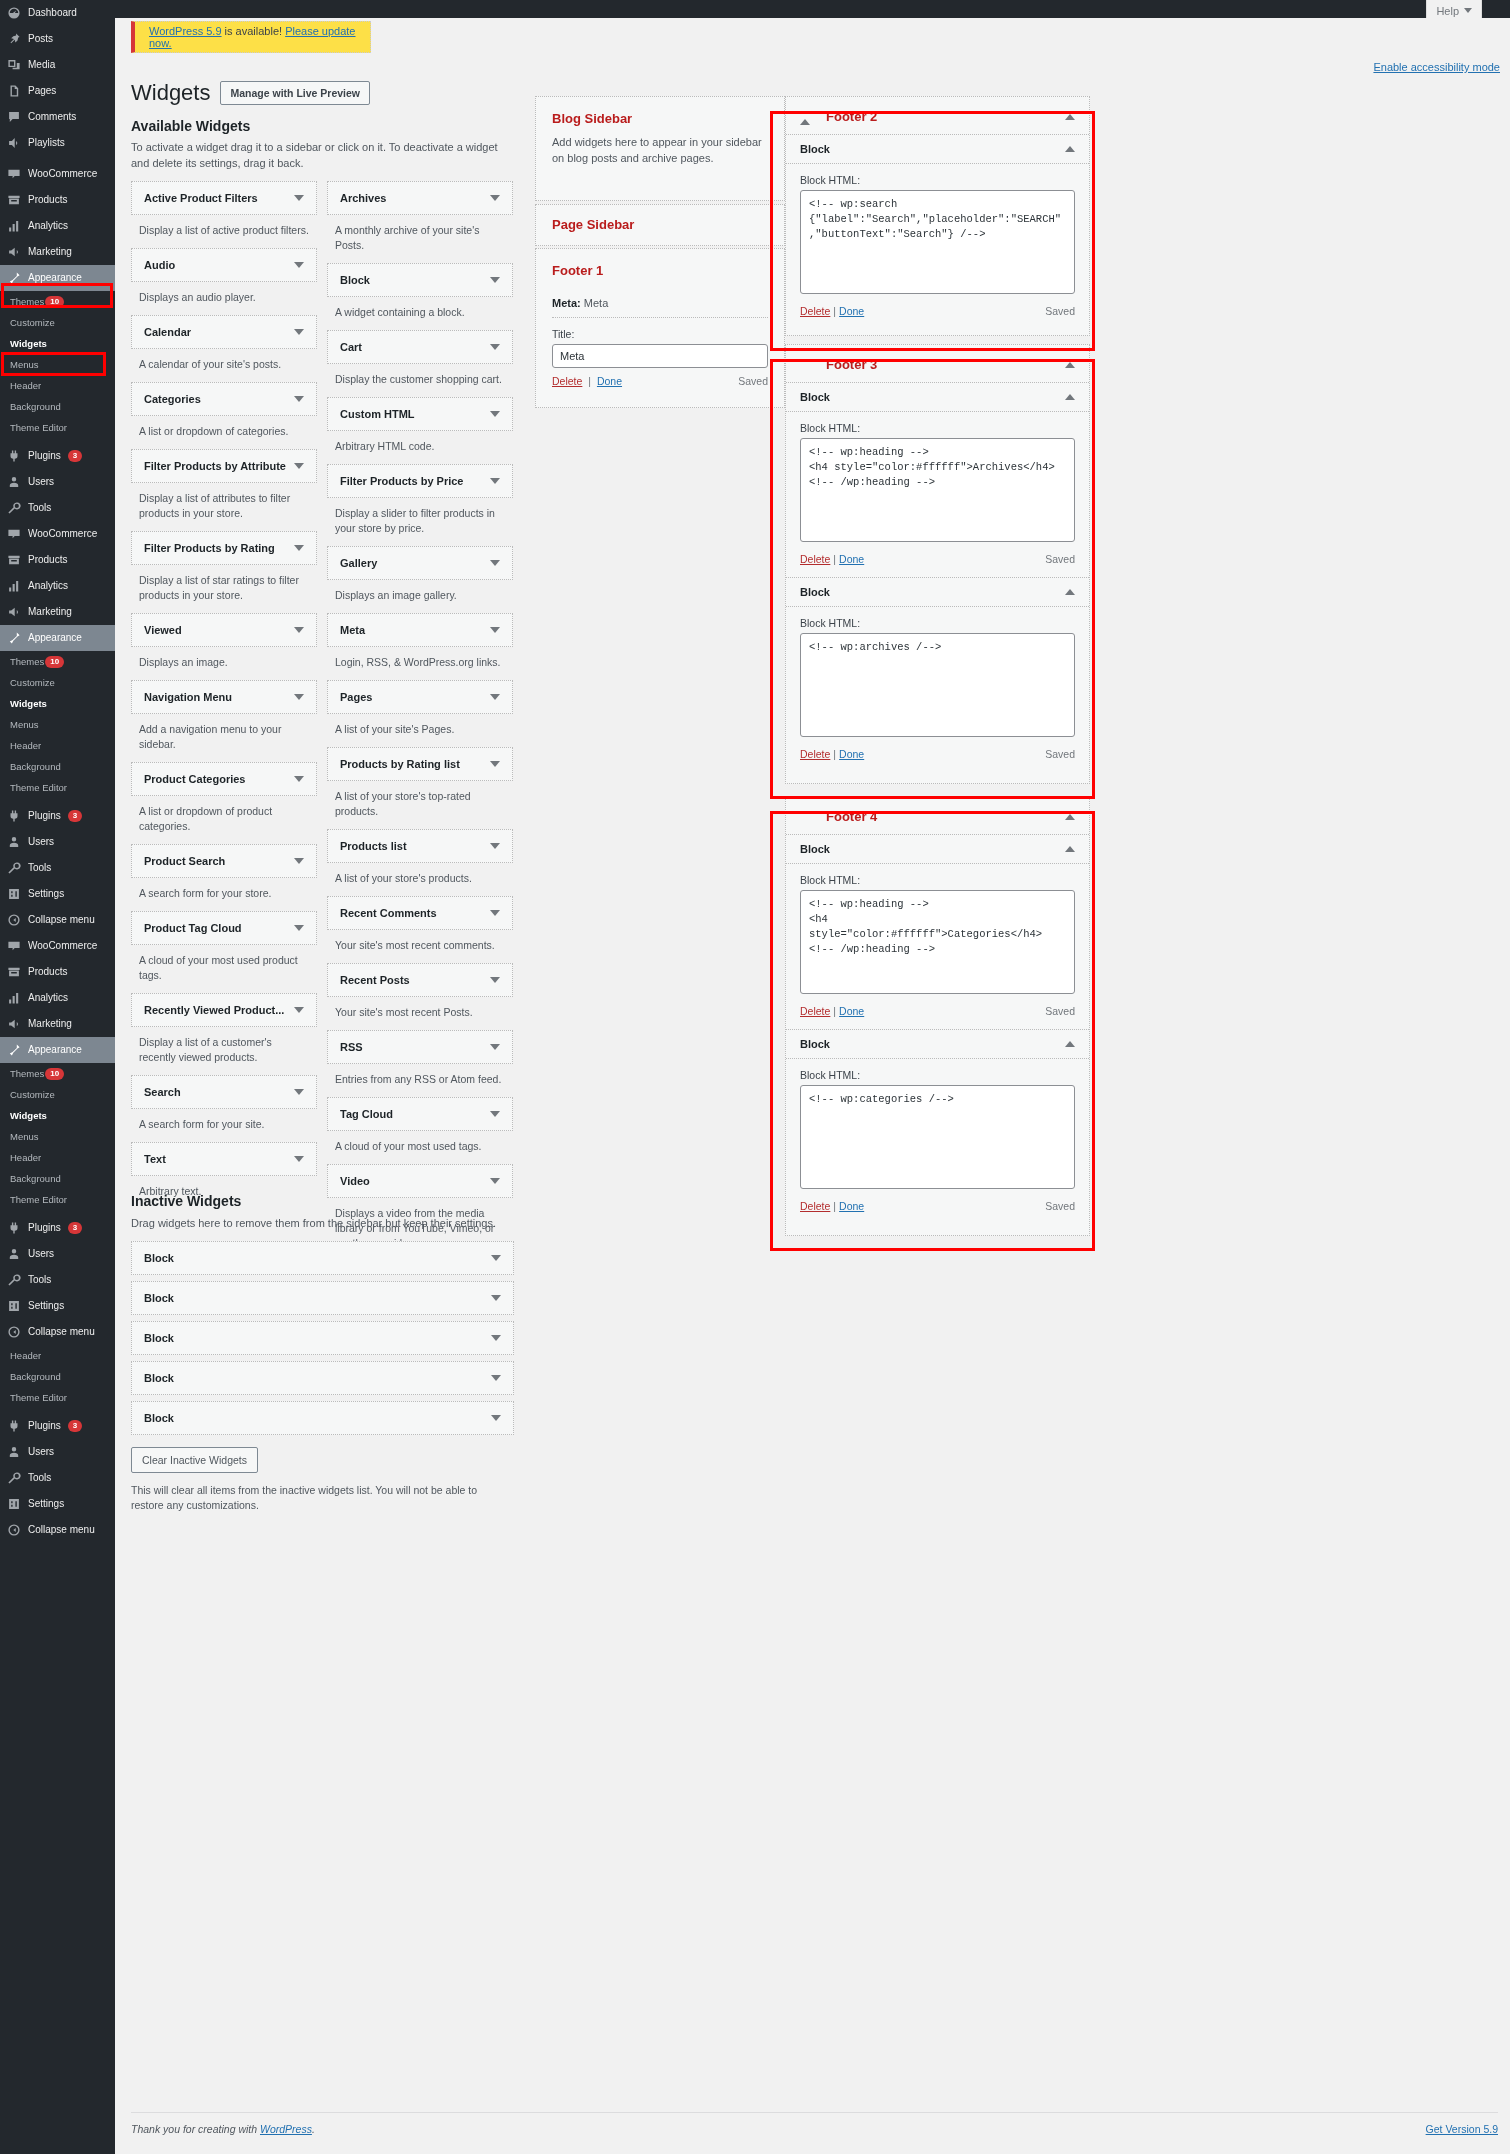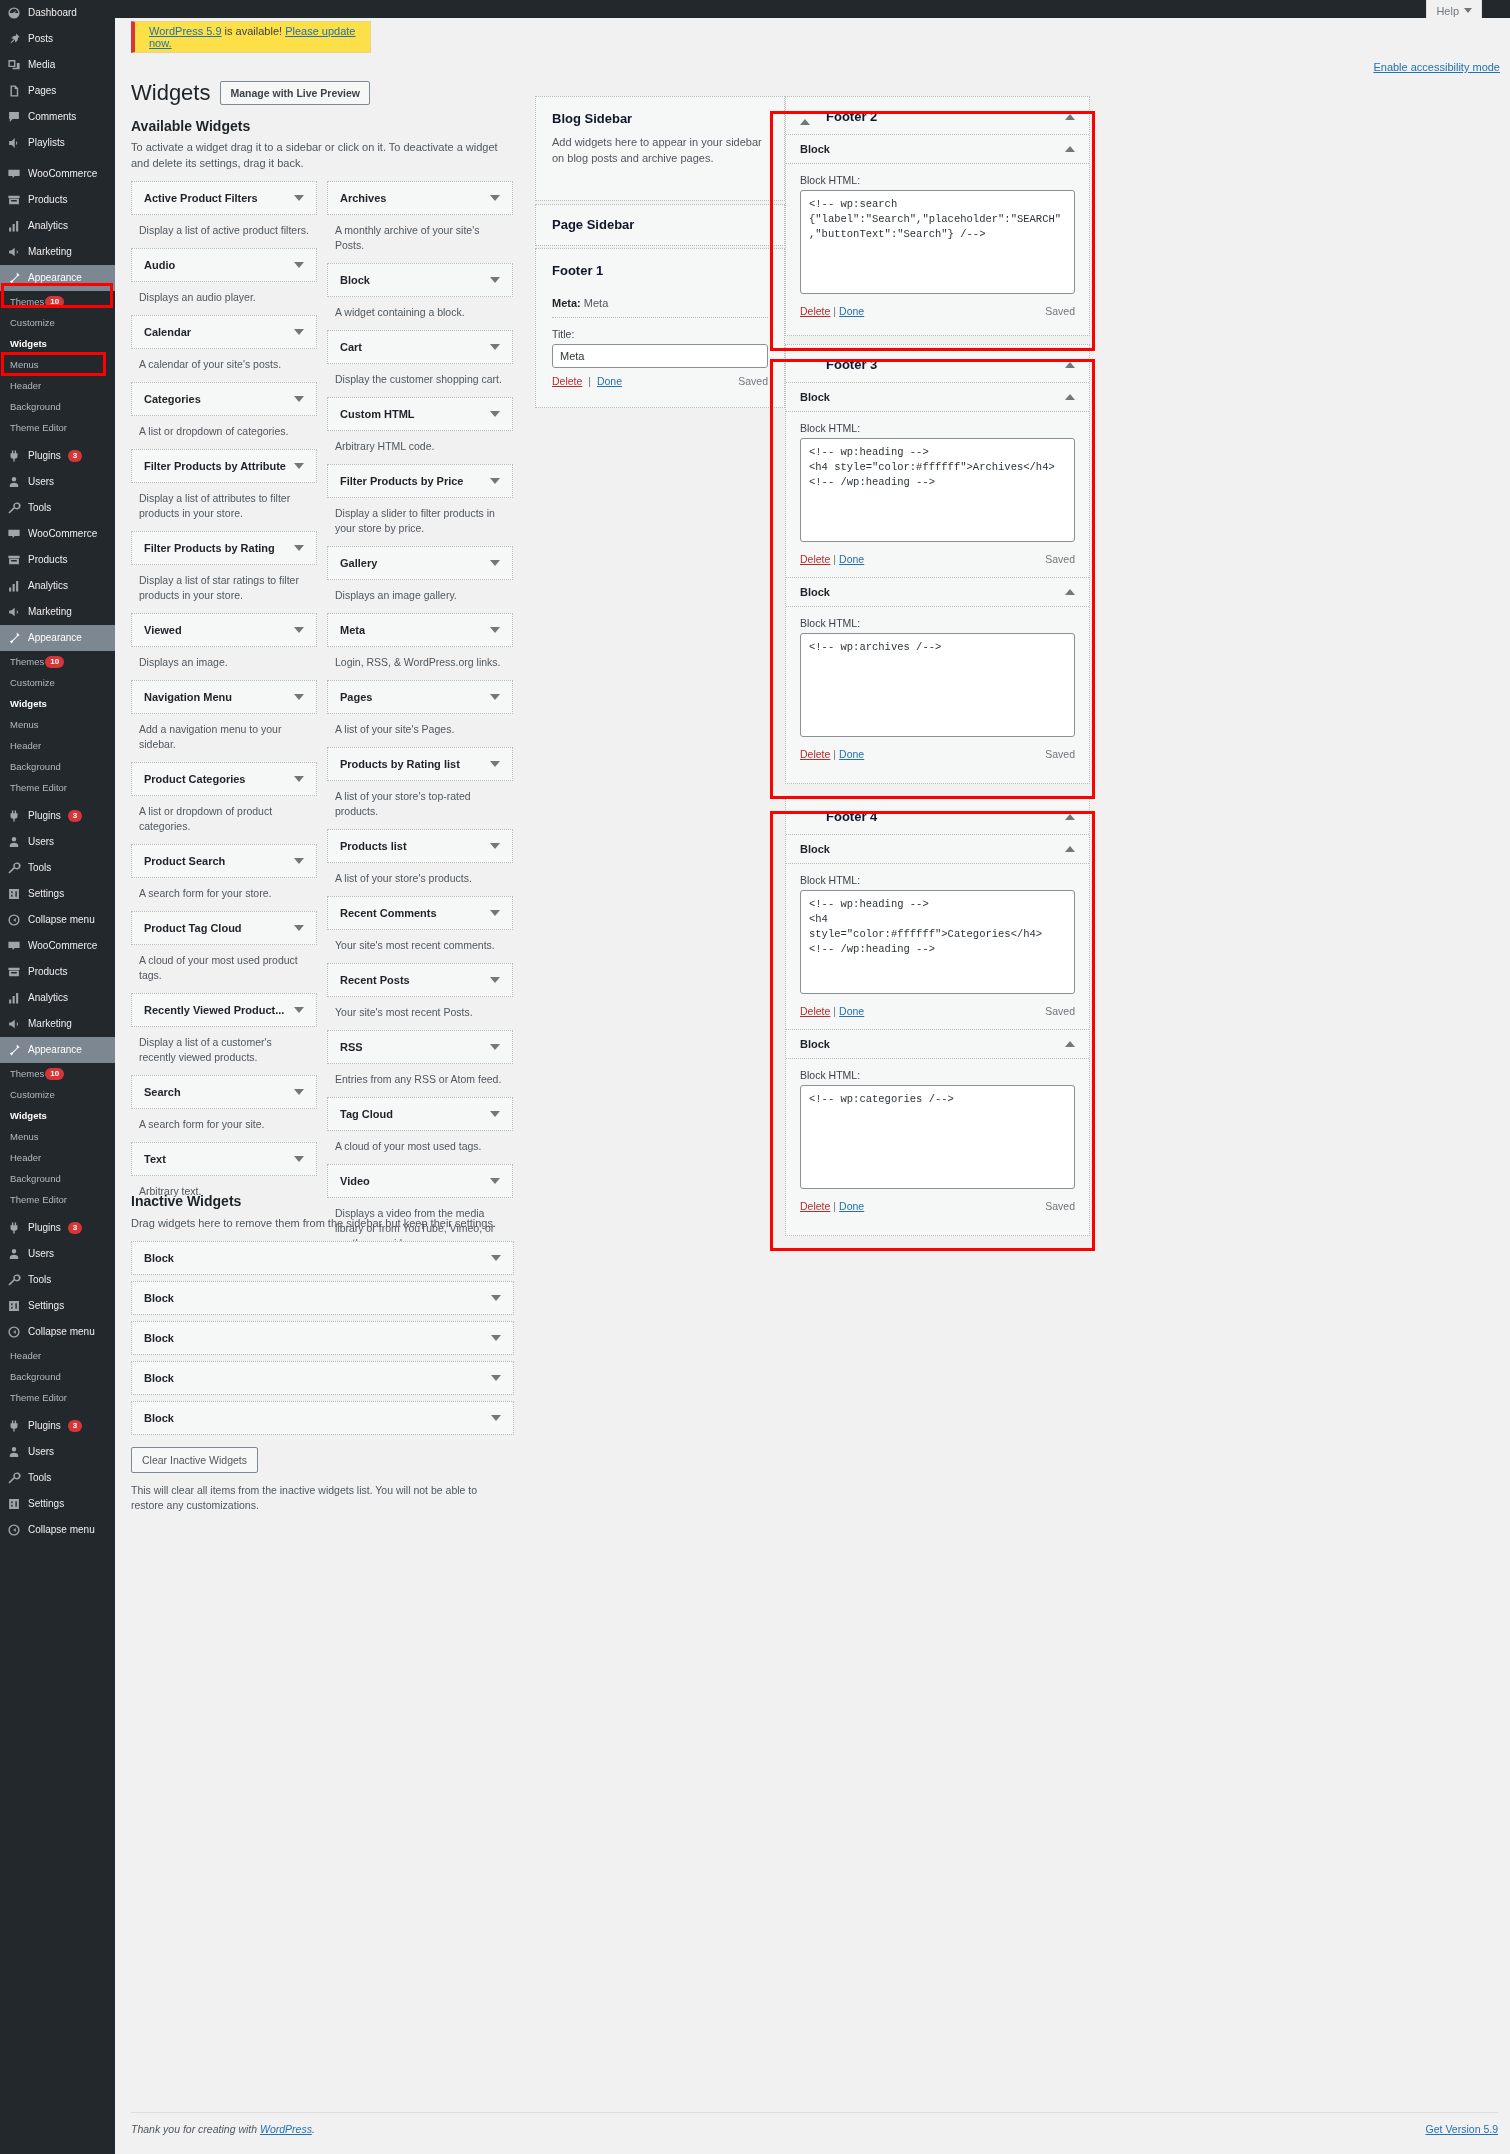--- a/index.html
+++ b/index.html
@@ -111,21 +111,21 @@
     margin-bottom:6px;
   }
   #clear-inactive-btn {
     border:1px solid #7e8993; background:#f6f7f7; color:#50575e;
     font-size:10.5px; padding:6px 10px; border-radius:2px; margin-top:6px;
   }
   #clear-inactive-note { font-size:10.5px; color:#50575e; line-height:15px; margin-top:10px; width:370px; }
 
   
   .sb-panel { position:absolute; border:1px dotted #bbb; background:#f6f7f7; }
-  .sb-panel-title { font-size:13px; font-weight:bold; color:#0f172a; }
+  .sb-panel-title { font-size:13px; font-weight:bold; color:#b91c1c; }
   .sb-panel-desc { font-size:11px; color:#50575e; line-height:16px; margin-top:8px; }
 
   
   .w-inst-head {
     border-bottom:1px dotted #bbb; height:30px;
     display:flex; align-items:center; justify-content:space-between;
     font-size:11px; font-weight:bold; color:#1d2327;
   }
   .w-inst-head .sub { font-weight:normal; color:#50575e; }
   .field-label { font-size:10.5px; color:#3c434a; display:block; margin-bottom:4px; }

